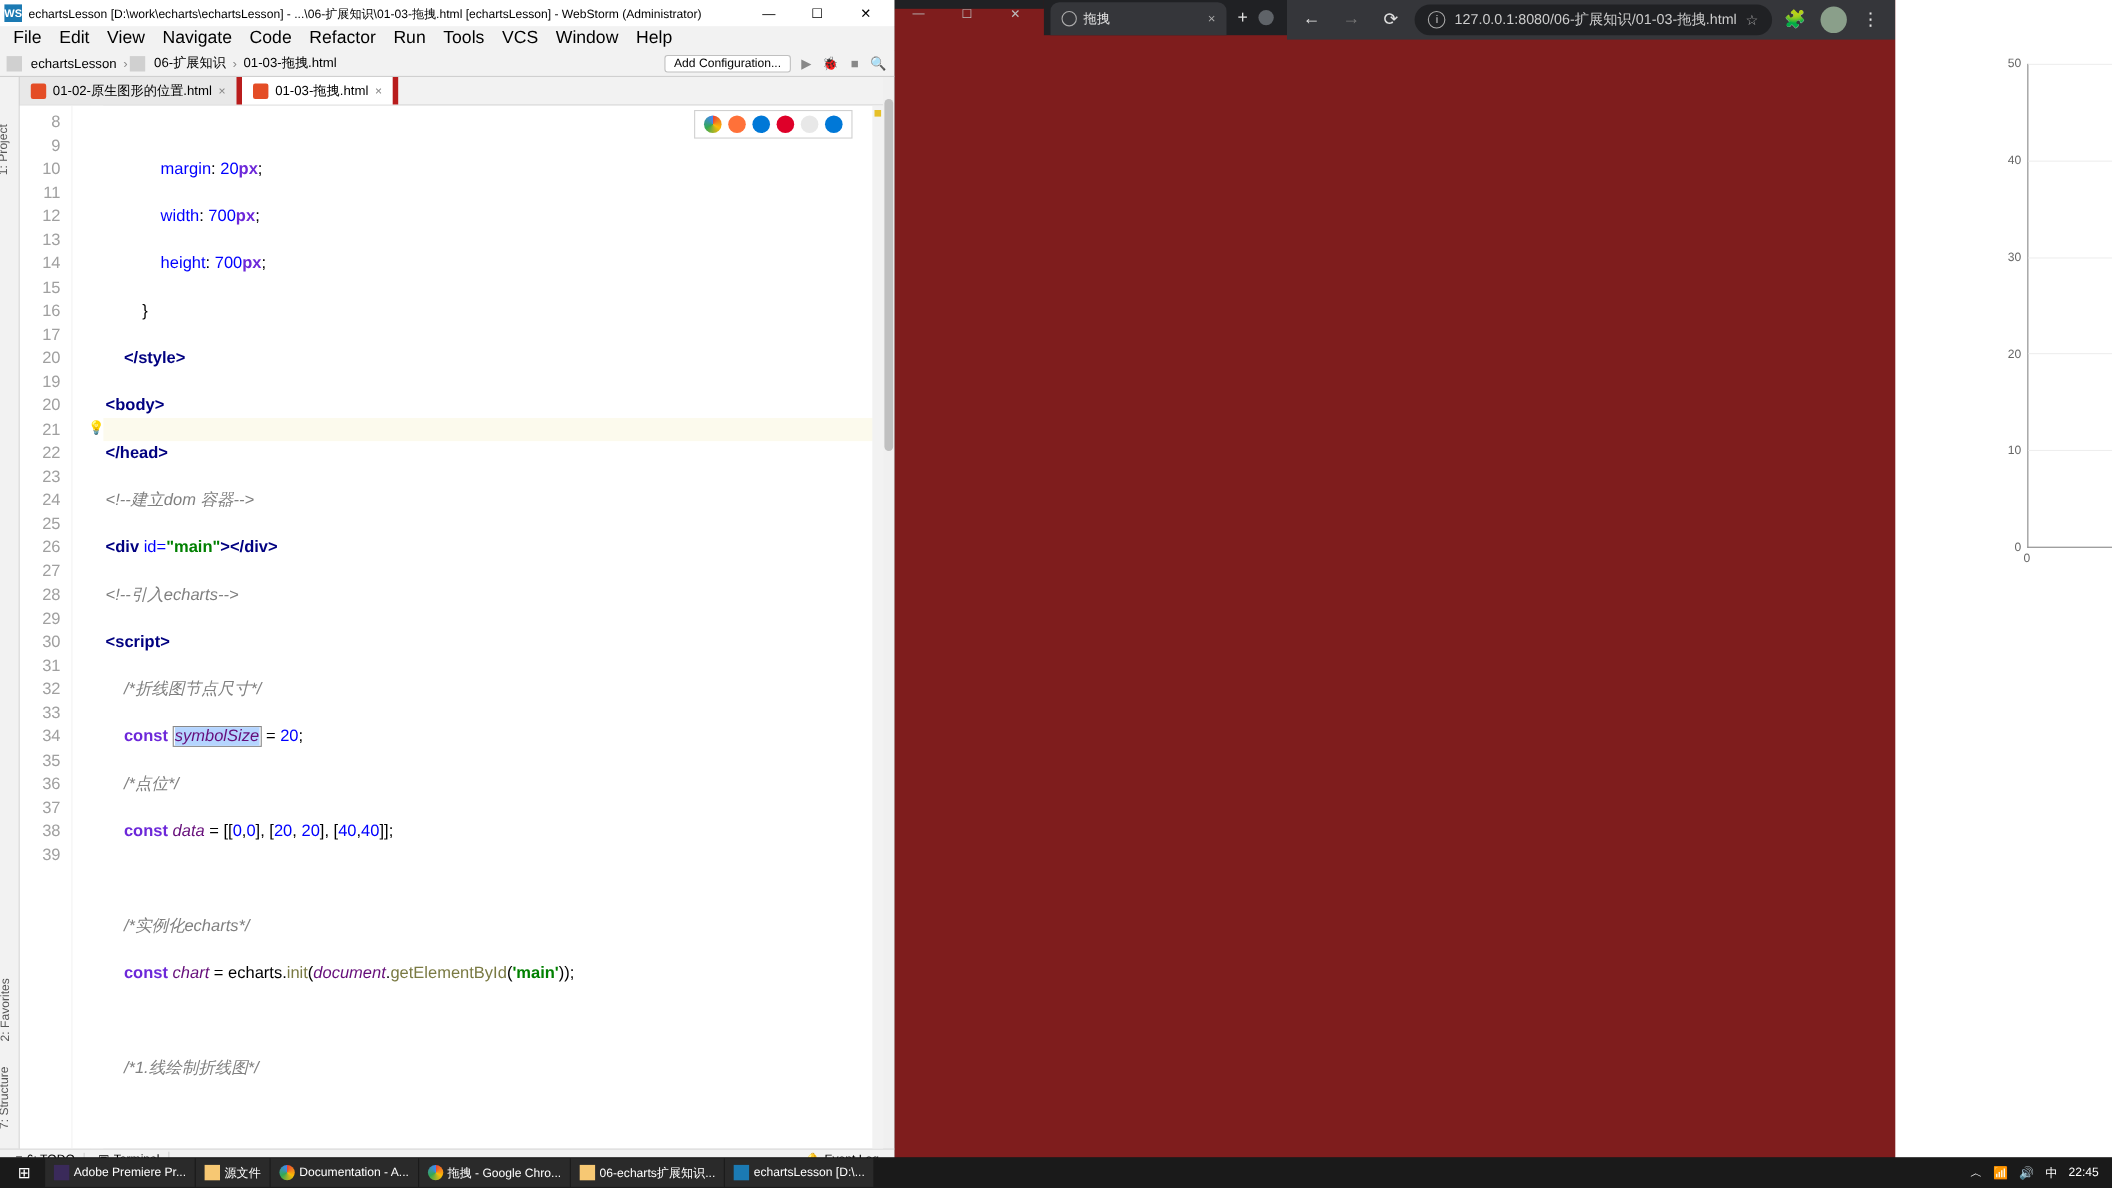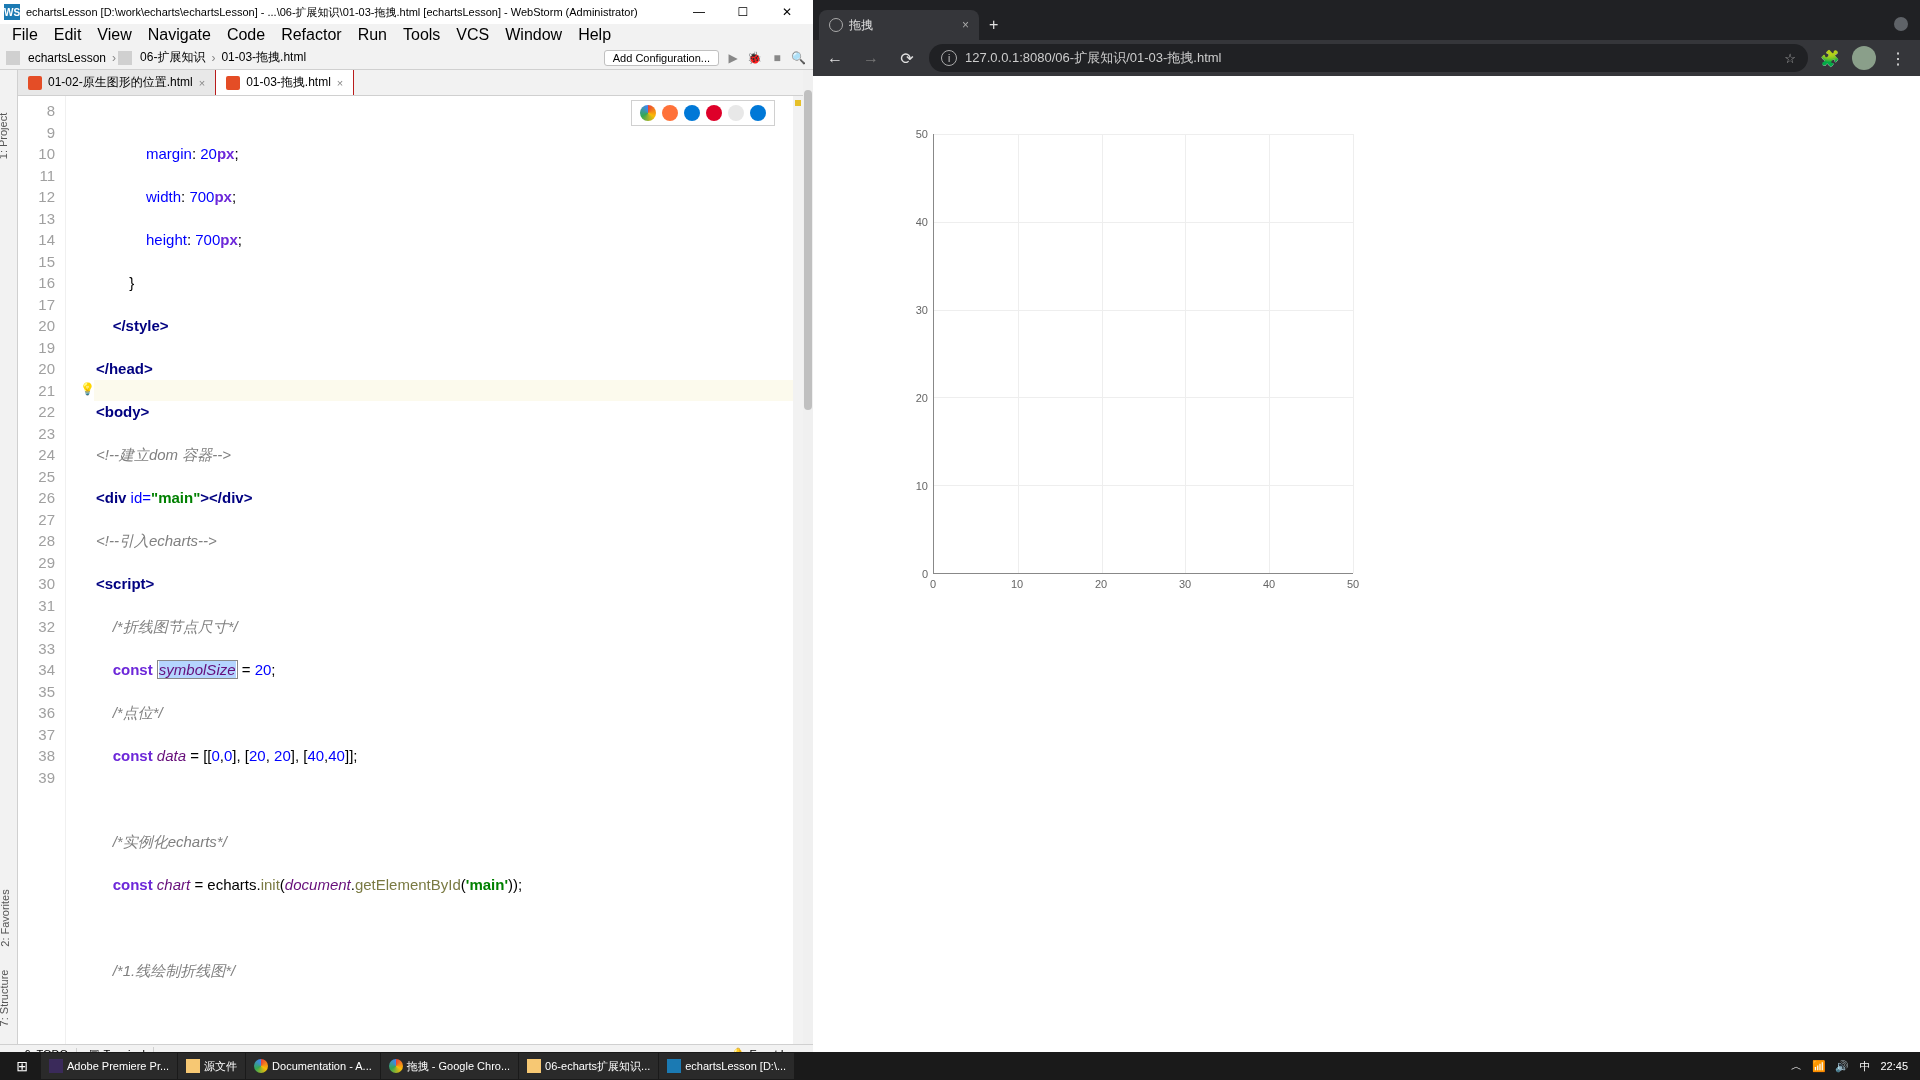--- a/index.html
+++ b/index.html
@@ -19,21 +19,21 @@
 .chev { color: #888; padding: 0 2px; }
 .toolbar-right { margin-left: auto; display: flex; align-items: center; gap: 6px; }
 .add-config { border: 1px solid #c0c0c0; background: #fff; padding: 1px 8px; font-size: 11px; border-radius: 3px; }
 .tool-icon { width: 16px; height: 16px; display: flex; align-items: center; justify-content: center; color: #888; font-size: 12px; }
 
 .ide-body { flex: 1; display: flex; min-height: 0; }
 .left-gutter { width: 18px; background: #f2f2f2; border-right: 1px solid #d0d0d0; position: relative; }
 .gutter-label { position: absolute; transform: rotate(-90deg); transform-origin: center; white-space: nowrap; font-size: 11px; color: #555; }
 .editor-area { flex: 1; display: flex; flex-direction: column; min-width: 0; }
 .tabs { height: 26px; background: #f2f2f2; display: flex; align-items: stretch; border-bottom: 1px solid #d0d0d0; }
-.tab { display: flex; align-items: center; padding: 0 10px; font-size: 12px; background: #e8e8e8; border-right: 1px solid #b91c1c; gap: 6px; }
+.tab { display: flex; align-items: center; padding: 0 10px; font-size: 12px; background: #e8e8e8; border-right: 5px solid #b91c1c; gap: 6px; }
 .tab.active { background: #fff; }
 .tab .ficon { width: 14px; height: 14px; background: #e44d26; display: inline-block; border-radius: 2px; }
 .tab .close { color: #888; font-size: 11px; }
 
 .code-container { flex: 1; display: flex; background: #fff; font-family: Consolas, "Courier New", monospace; font-size: 15px; line-height: 21.5px; position: relative; overflow: hidden; }
 .line-nums { width: 48px; text-align: right; color: #a0a0a0; padding: 4px 10px 4px 4px; user-select: none; background: #fff; border-right: 1px solid #f0f0f0; }
 .line-nums div { height: 21.5px; }
 .fold-gutter { width: 16px; background: #fff; position: relative; }
 .marker-gutter { width: 12px; background: #fff; position: relative; }
 .bulb { position: absolute; left: -2px; font-size: 12px; color: #c6a100; }
@@ -58,21 +58,21 @@
 .bicon { width: 16px; height: 16px; border-radius: 50%; }
 
 .right-scroll { width: 10px; background: #f0f0f0; position: relative; }
 .scroll-thumb { position: absolute; left: 1px; width: 8px; background: #c0c0c0; border-radius: 4px; }
 
 .status-btm { height: 18px; background: #f2f2f2; display: flex; align-items: center; font-size: 11px; padding: 0 6px; border-top: 1px solid #d0d0d0; gap: 4px; }
 .status-under { height: 18px; background: #f2f2f2; border-top: 1px solid #e0e0e0; display: flex; align-items: center; padding: 0 6px; font-size: 11px; color: #555; }
 .btm-tab { padding: 0 8px; border-right: 1px solid #d0d0d0; display: flex; align-items: center; gap: 4px; }
 
 
-.browser { flex: 1; height: 100%; background: #0f766e; display: flex; flex-direction: column; border-radius: 10px; }
+.browser { flex: 1; height: 100%; background: #7f1d1d; display: flex; flex-direction: row; border-radius: 10px; }
 .chrome-top { height: 8px; background: #202124; display: flex; justify-content: flex-end; padding-right: 4px; }
 .chrome-top .winbtn { width: 44px; height: 24px; color: #bbb; font-size: 11px; display: flex; align-items: center; justify-content: center; }
 .chrome-tabs { height: 32px; background: #202124; display: flex; align-items: flex-end; padding-left: 6px; }
 .ctab { background: #35363a; color: #e0e0e0; height: 30px; width: 160px; border-radius: 8px 8px 0 0; display: flex; align-items: center; padding: 0 10px; font-size: 12px; gap: 6px; }
 .ctab .glob { width: 14px; height: 14px; border: 1.5px solid #aaa; border-radius: 50%; }
 .ctab .close { margin-left: auto; color: #aaa; }
 .new-tab { color: #e0e0e0; padding: 6px 10px; font-size: 16px; }
 .chrome-tabs .spacer { flex: 1; }
 .ext-dot { width: 14px; height: 14px; border-radius: 50%; background: #5f6368; margin-right: 12px; align-self: center; }
 .chrome-toolbar { height: 36px; background: #35363a; display: flex; align-items: center; padding: 0 8px; gap: 8px; }
@@ -206,22 +206,22 @@
         <div class="marker-gutter">
           <div class="bulb" style="top:283px">💡</div>
         </div>
         <div class="code">
           <div class="hl-line" style="top:283.5px"></div>
 <div class="line">            <span class="attr">margin</span>: <span class="num">20</span><span class="kw">px</span>;</div>
 <div class="line">            <span class="attr">width</span>: <span class="num">700</span><span class="kw">px</span>;</div>
 <div class="line">            <span class="attr">height</span>: <span class="num">700</span><span class="kw">px</span>;</div>
 <div class="line">        }</div>
 <div class="line">    <span class="tag">&lt;/style&gt;</span></div>
+<div class="line"><span class="tag">&lt;body&gt;</span></div>
 <div class="line"><span class="tag">&lt;/head&gt;</span></div>
-<div class="line"><span class="tag">&lt;body&gt;</span></div>
 <div class="line"><span class="com">&lt;!--建立dom 容器--&gt;</span></div>
 <div class="line"><span class="tag">&lt;div </span><span class="attr">id=</span><span class="str">"main"</span><span class="tag">&gt;&lt;/div&gt;</span></div>
 <div class="line"><span class="com">&lt;!--引入echarts--&gt;</span></div>
 <div class="line"><span class="tag">&lt;script&gt;</span></div>
 <div class="line">    <span class="com">/*折线图节点尺寸*/</span></div>
 <div class="line">    <span class="kw">const</span> <span class="sel-box"><span class="sel id">symbolSize</span></span> = <span class="num">20</span>;</div>
 <div class="line">    <span class="com">/*点位*/</span></div>
 <div class="line">    <span class="kw">const</span> <span class="id">data</span> = [[<span class="num">0</span>,<span class="num">0</span>], [<span class="num">20</span>, <span class="num">20</span>], [<span class="num">40</span>,<span class="num">40</span>]];</div>
 <div class="line"> </div>
 <div class="line">    <span class="com">/*实例化echarts*/</span></div>

